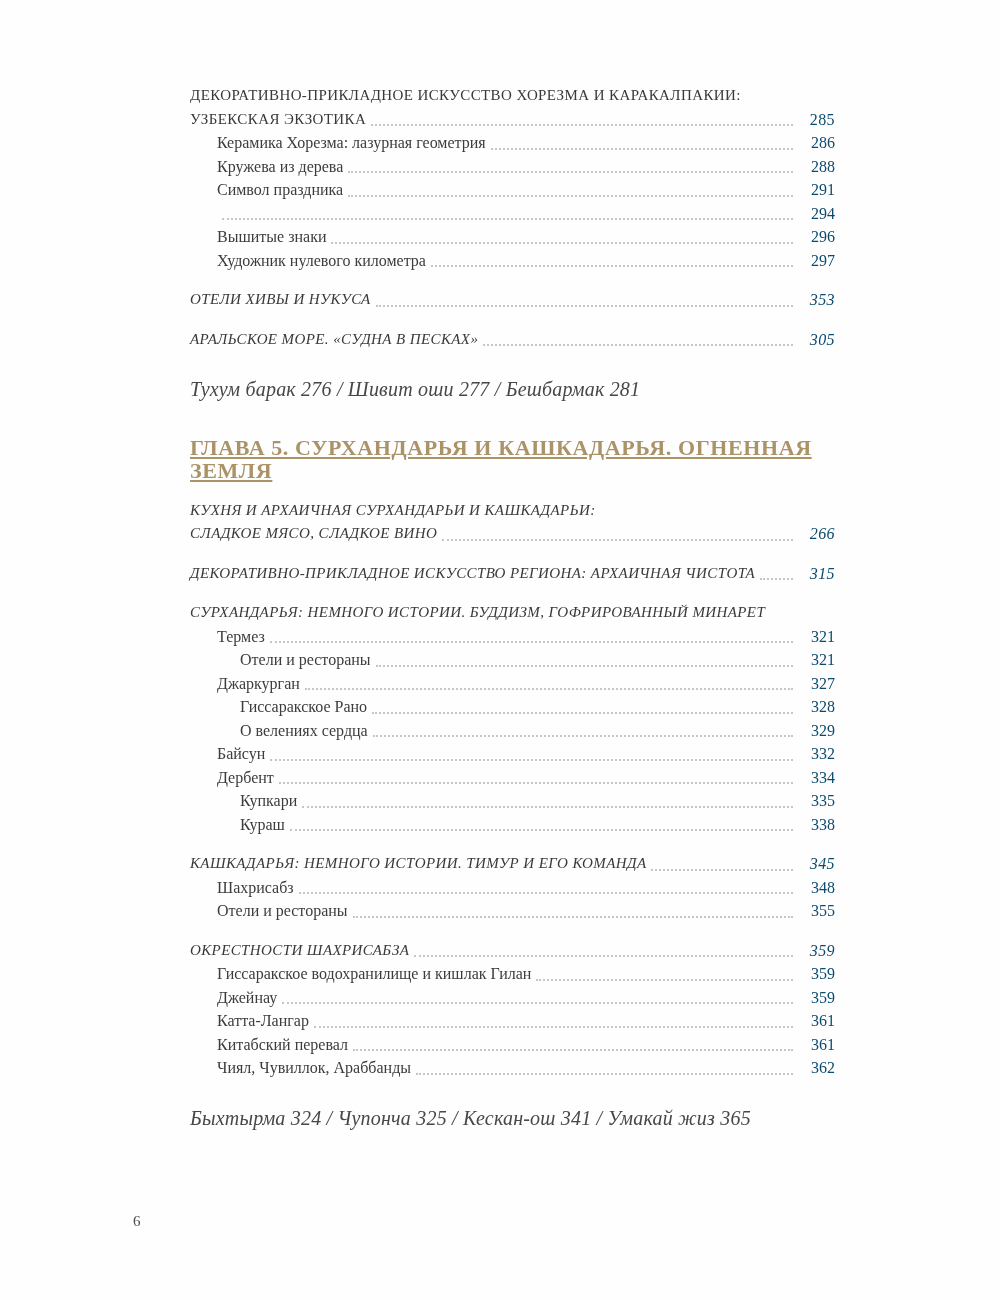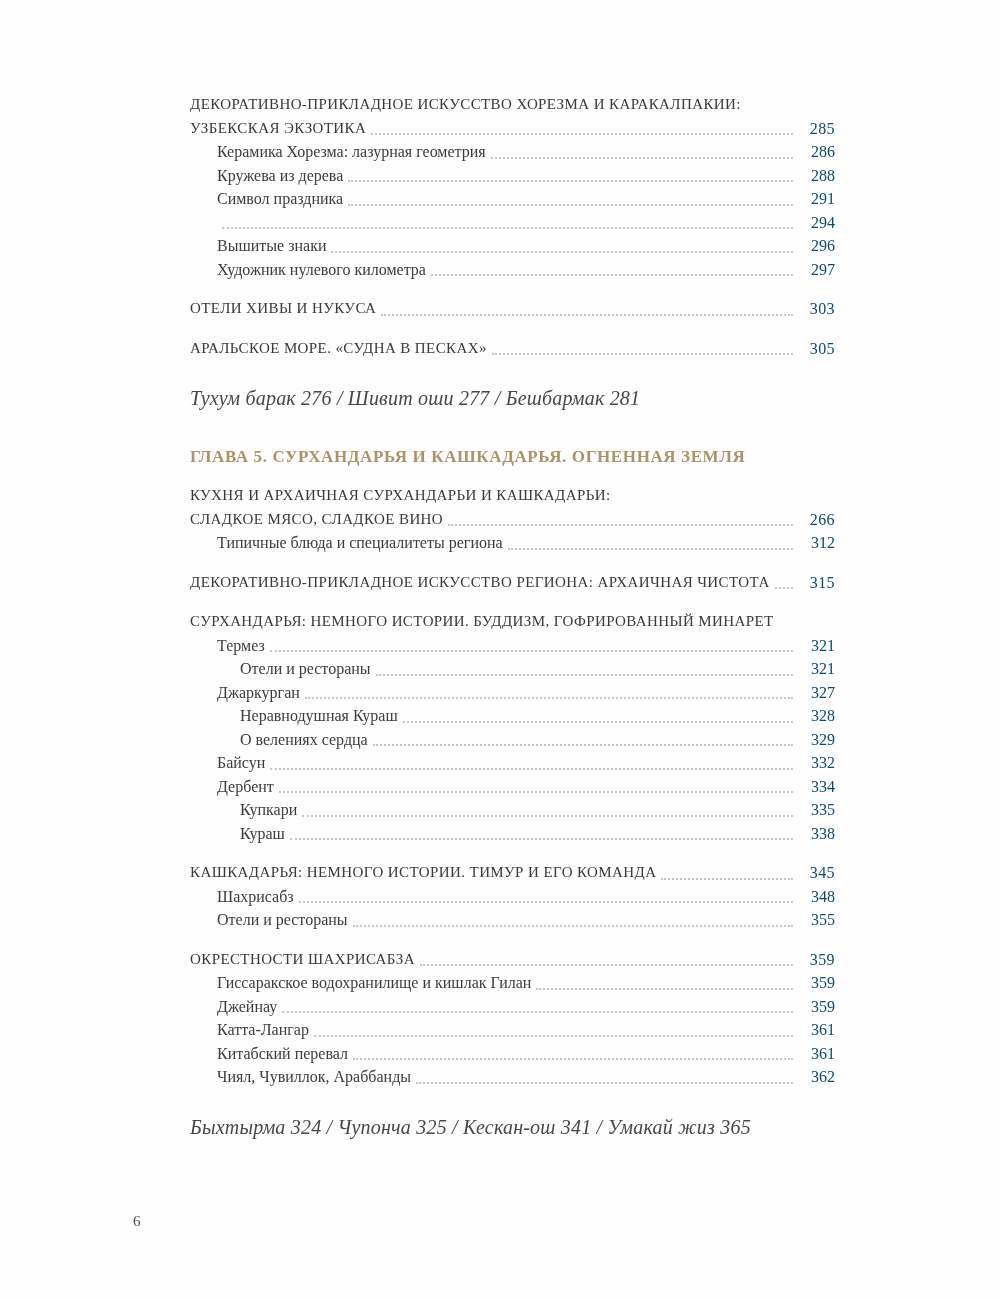--- a/index.html
+++ b/index.html
@@ -8,49 +8,50 @@
     background:#ffffff;
     position:relative;
     font-family:"Liberation Serif","DejaVu Serif",serif;
     color:#3c3c3c;
     overflow:hidden;
   }
   .sheet{
     position:absolute;inset:0;background:#fefefe;
   }
   .content{
-    position:absolute;left:190px;top:93px;width:645px;
+    position:absolute;left:190px;top:84px;width:645px;
   }
   .entry{margin:0;}
   .entry .line{
     display:flex;align-items:flex-end;line-height:23.5px;
   }
   .lvl0{font-size:15px;letter-spacing:0.4px;}
   .lvl0 .txt{color:#393939;}
   .lvl1{padding-left:27px;font-size:16px;}
   .lvl2{padding-left:50px;font-size:16px;}
   .txt{white-space:nowrap;}
   .leader{
     flex:1;min-width:18px;
     border-bottom:2px dotted #c6c6c6;
     margin:0 6px 5px 5px;
   }
   .num{
     white-space:nowrap;min-width:36px;text-align:right;
     font-size:16px;color:#0c4a6e;
   }
   .chapter{
-    font-size:17px;font-weight:bold;letter-spacing:0.6px;
+    font-size:22px;font-weight:bold;letter-spacing:0.6px;
     line-height:23.5px;
+    text-decoration:underline;
   }
   .recipes{
     font-style:italic;font-size:20px;color:#474747;
     line-height:23.5px;letter-spacing:0.2px;
   }
-  .gap-s{margin-top:16px;}
+  .gap-s{margin-top:16px;font-style:italic;}
   .gap-m{margin-top:27px;}
   .gap-l{margin-top:34px;}
   .folio{
     position:absolute;left:133px;top:1213px;
     font-size:15px;color:#4c4c4c;
   }
 </style>
 </head>
 <body>
 
@@ -104,21 +105,21 @@
         <div class="line">
           <span class="txt">Художник нулевого километра</span>
           <span class="leader"></span>
           <span class="num">297</span>
         </div>
       </div>
       <div class="gap-s entry lvl0">
         <div class="line">
           <span class="txt">ОТЕЛИ ХИВЫ И НУКУСА</span>
           <span class="leader"></span>
-          <span class="num">303</span>
+          <span class="num">353</span>
         </div>
       </div>
       <div class="gap-s entry lvl0">
         <div class="line">
           <span class="txt">АРАЛЬСКОЕ МОРЕ. «СУДНА В ПЕСКАХ»</span>
           <span class="leader"></span>
           <span class="num">305</span>
         </div>
       </div>
       <div class="gap-m recipes">Тухум барак 276  /  Шивит оши 277  /  Бешбармак 281</div>
@@ -126,27 +127,20 @@
       <div class="gap-s entry lvl0">
         <div class="line">
           <span class="txt">КУХНЯ И АРХАИЧНАЯ СУРХАНДАРЬИ И КАШКАДАРЬИ:</span>
         </div>
         <div class="line">
           <span class="txt">СЛАДКОЕ МЯСО, СЛАДКОЕ ВИНО</span>
           <span class="leader"></span>
           <span class="num">266</span>
         </div>
       </div>
-      <div class=" entry lvl1">
-        <div class="line">
-          <span class="txt">Типичные блюда и специалитеты региона</span>
-          <span class="leader"></span>
-          <span class="num">312</span>
-        </div>
-      </div>
       <div class="gap-s entry lvl0">
         <div class="line">
           <span class="txt">ДЕКОРАТИВНО-ПРИКЛАДНОЕ ИСКУССТВО РЕГИОНА: АРХАИЧНАЯ ЧИСТОТА</span>
           <span class="leader"></span>
           <span class="num">315</span>
         </div>
       </div>
       <div class="gap-s entry lvl0">
         <div class="line">
           <span class="txt">СУРХАНДАРЬЯ: НЕМНОГО ИСТОРИИ. БУДДИЗМ, ГОФРИРОВАННЫЙ МИНАРЕТ</span>
@@ -168,21 +162,21 @@
       </div>
       <div class=" entry lvl1">
         <div class="line">
           <span class="txt">Джаркурган</span>
           <span class="leader"></span>
           <span class="num">327</span>
         </div>
       </div>
       <div class=" entry lvl2">
         <div class="line">
-          <span class="txt">Неравнодушная Кураш</span>
+          <span class="txt">Гиссаракское Рано</span>
           <span class="leader"></span>
           <span class="num">328</span>
         </div>
       </div>
       <div class=" entry lvl2">
         <div class="line">
           <span class="txt">О велениях сердца</span>
           <span class="leader"></span>
           <span class="num">329</span>
         </div>

